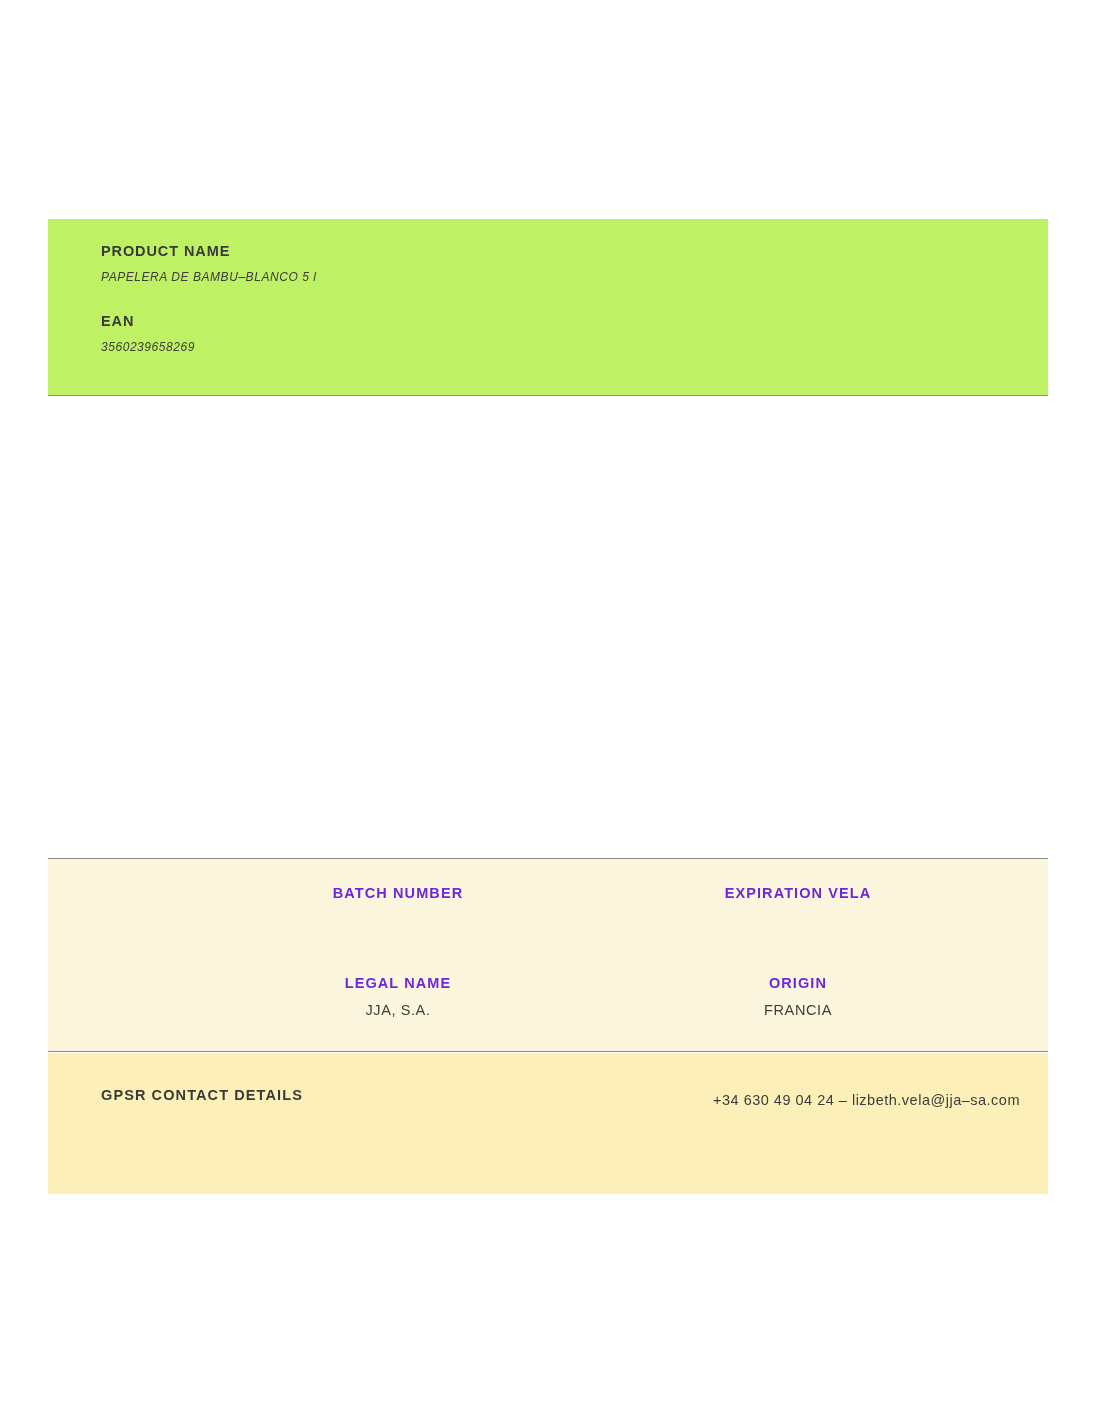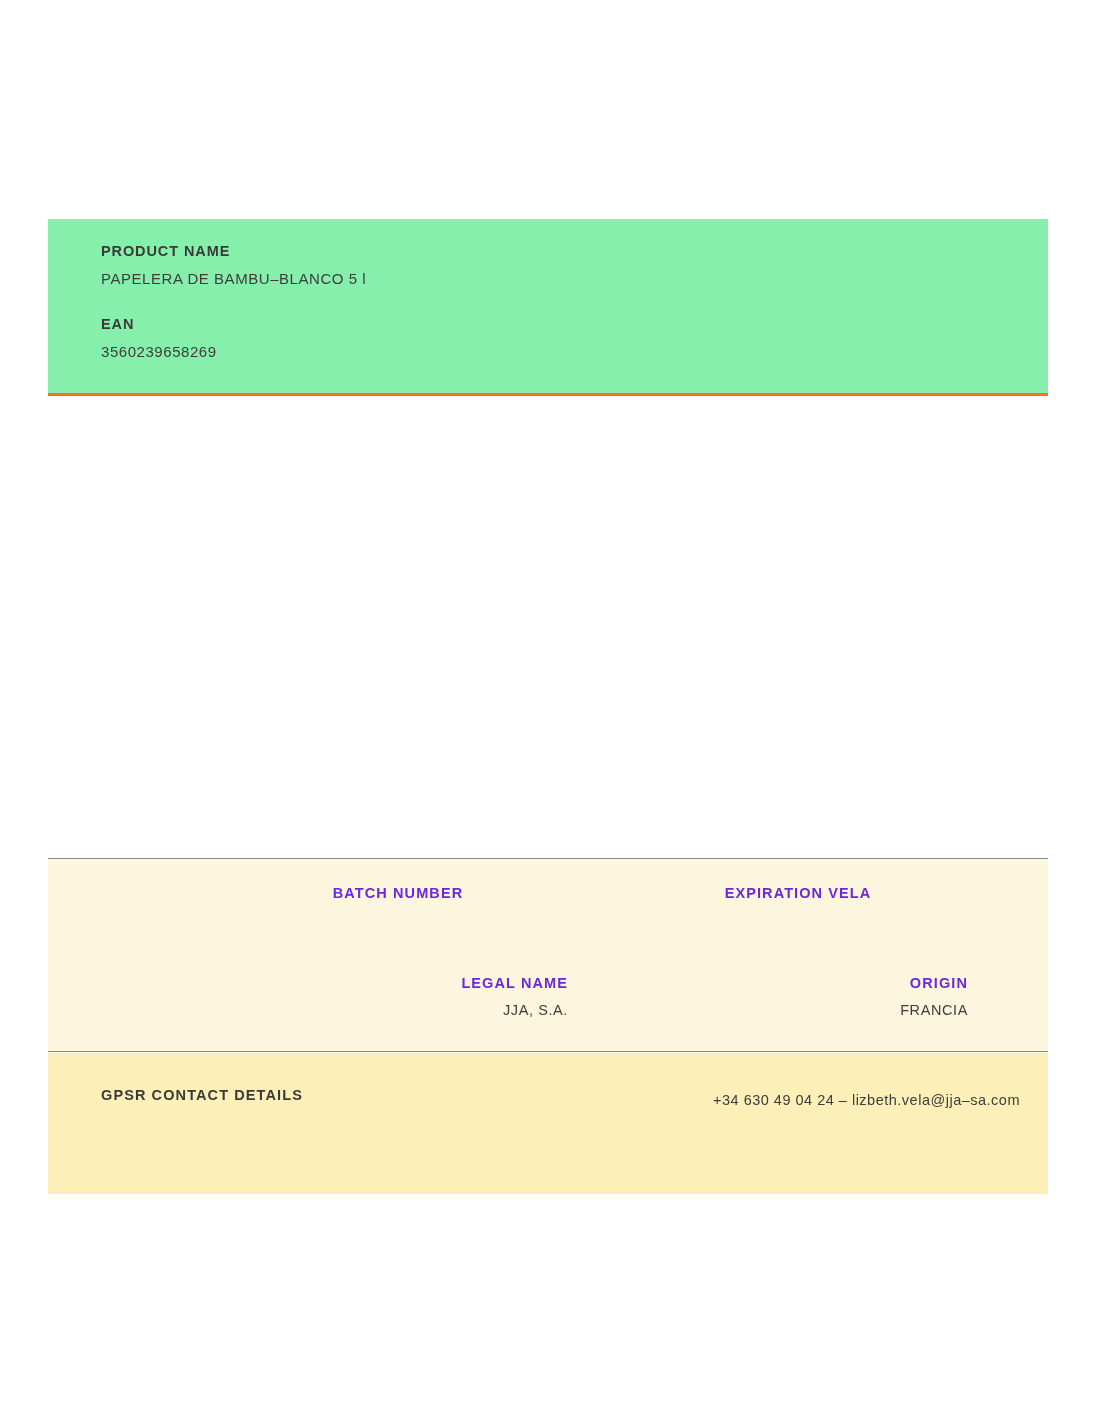--- a/index.html
+++ b/index.html
@@ -23,38 +23,39 @@
     background: #ffffff;
   }
 
   
   .product-block {
     position: absolute;
     left: 48px;
     top: 219px;
     width: 1000px;
     height: 181px;
-    background: #86efac;
-    border-bottom: 7px solid #f97316;
+    background: #bef264;
+    border-bottom: 5px solid #f97316;
     box-sizing: border-box;
     padding: 24px 0 0 53px;
   }
   .field-label {
     font-size: 14.5px;
     font-weight: bold;
     letter-spacing: 0.9px;
     color: #3a3a38;
     margin: 0;
   }
   .field-value {
-    font-size: 15px;
+    font-size: 12px;
     letter-spacing: 0.55px;
     color: #3d3d3b;
     margin: 11px 0 0 0;
     font-weight: 400;
+    font-style: italic;
   }
   .field-gap {
     height: 29px;
   }
 
   
   .mid-blank {
     position: absolute;
     left: 48px;
     top: 396px;
@@ -81,21 +82,21 @@
     height: 100%;
   }
   .col {
     position: absolute;
     text-align: center;
   }
   .col-a { left: 180px; width: 340px; }
   .col-b { left: 580px; width: 340px; }
 
   .row1 { top: 26px; }
-  .row2 { top: 116px; text-align: right; }
+  .row2 { top: 116px; }
 
   .cell-label {
     font-size: 14.5px;
     font-weight: bold;
     letter-spacing: 1.1px;
     color: #6d28d9;
   }
   .cell-value {
     font-size: 14.5px;
     letter-spacing: 0.6px;

